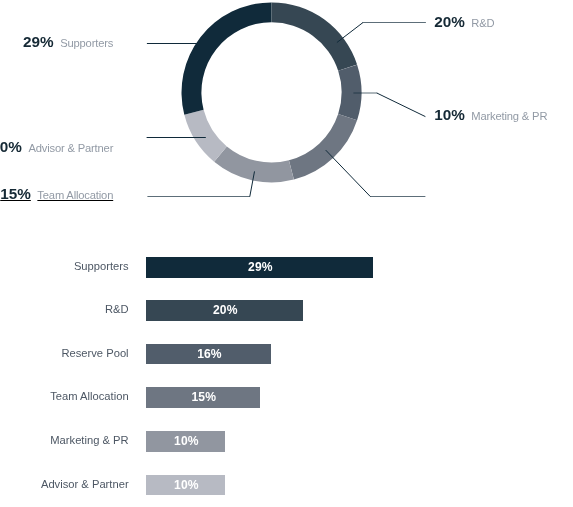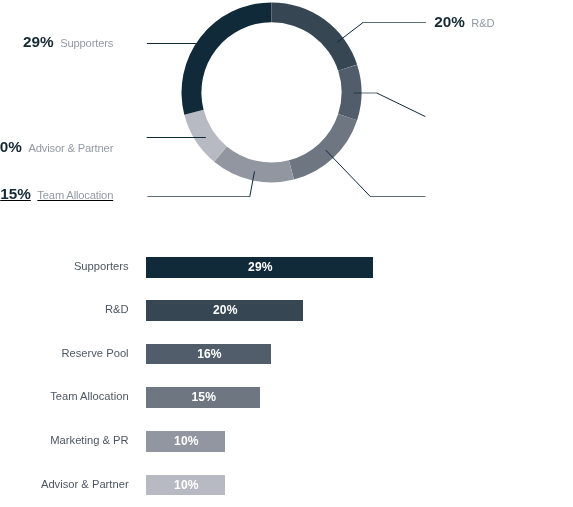--- a/index.html
+++ b/index.html
@@ -70,20 +70,23 @@
         <polyline points="254.5,171.4 249.8,196.5" fill="none" stroke="#102a3a" stroke-width="1"></polyline>
         <polyline points="250.1,196.5 147.4,196.5" fill="none" stroke="#102a3a" stroke-width="0.68"></polyline>
         <polyline points="205.8,137.5 146.6,137.5" fill="none" stroke="#102a3a" stroke-width="1"></polyline>
         <polyline points="197.3,43.5 146.9,43.5" fill="none" stroke="#102a3a" stroke-width="1"></polyline>
       </g>
   </svg>
 
   <div class="callout side-right c-rnd">
     <span class="pct">20%</span><span class="nm">R&amp;D</span>
   </div>
+  <div class="callout side-right c-mkt">
+    <span class="pct">10%</span><span class="nm">Marketing &amp; PR</span>
+  </div>
   <div class="callout side-left c-team">
     <span class="pct">15%</span><span class="nm">Team Allocation</span>
   </div>
   <div class="callout side-left c-adv">
     <span class="pct">10%</span><span class="nm">Advisor &amp; Partner</span>
   </div>
   <div class="callout side-left c-sup">
     <span class="pct">29%</span><span class="nm">Supporters</span>
   </div>
 

